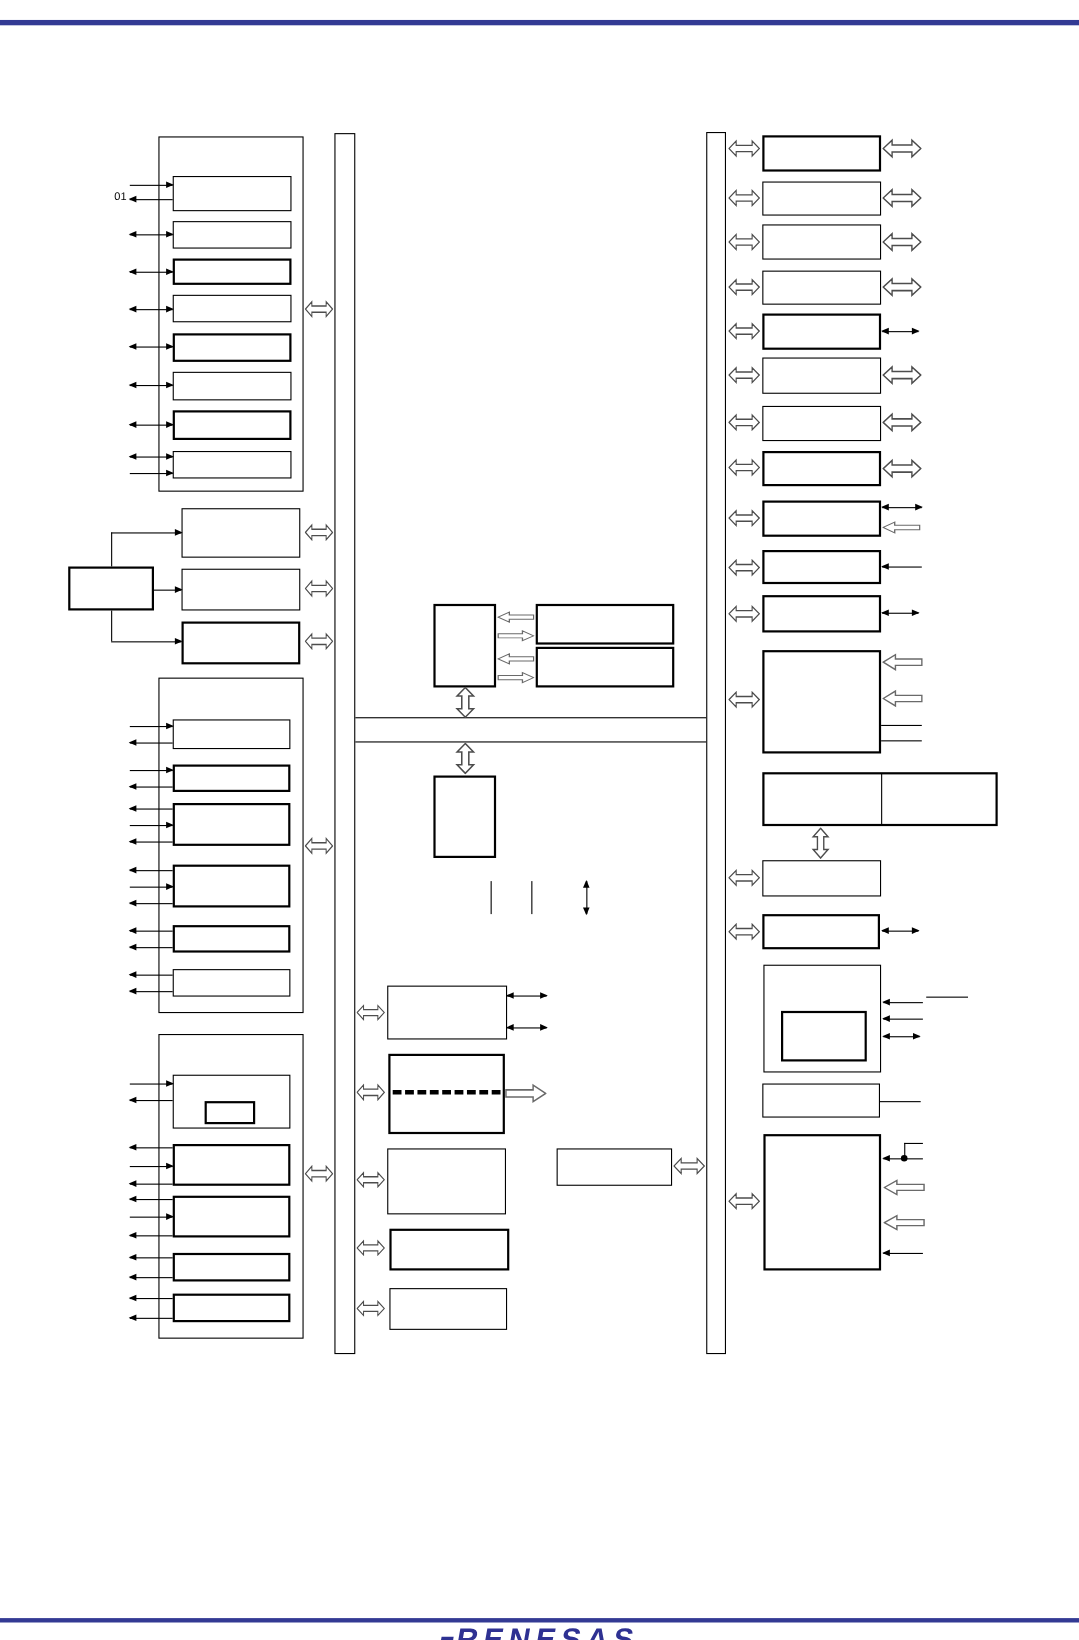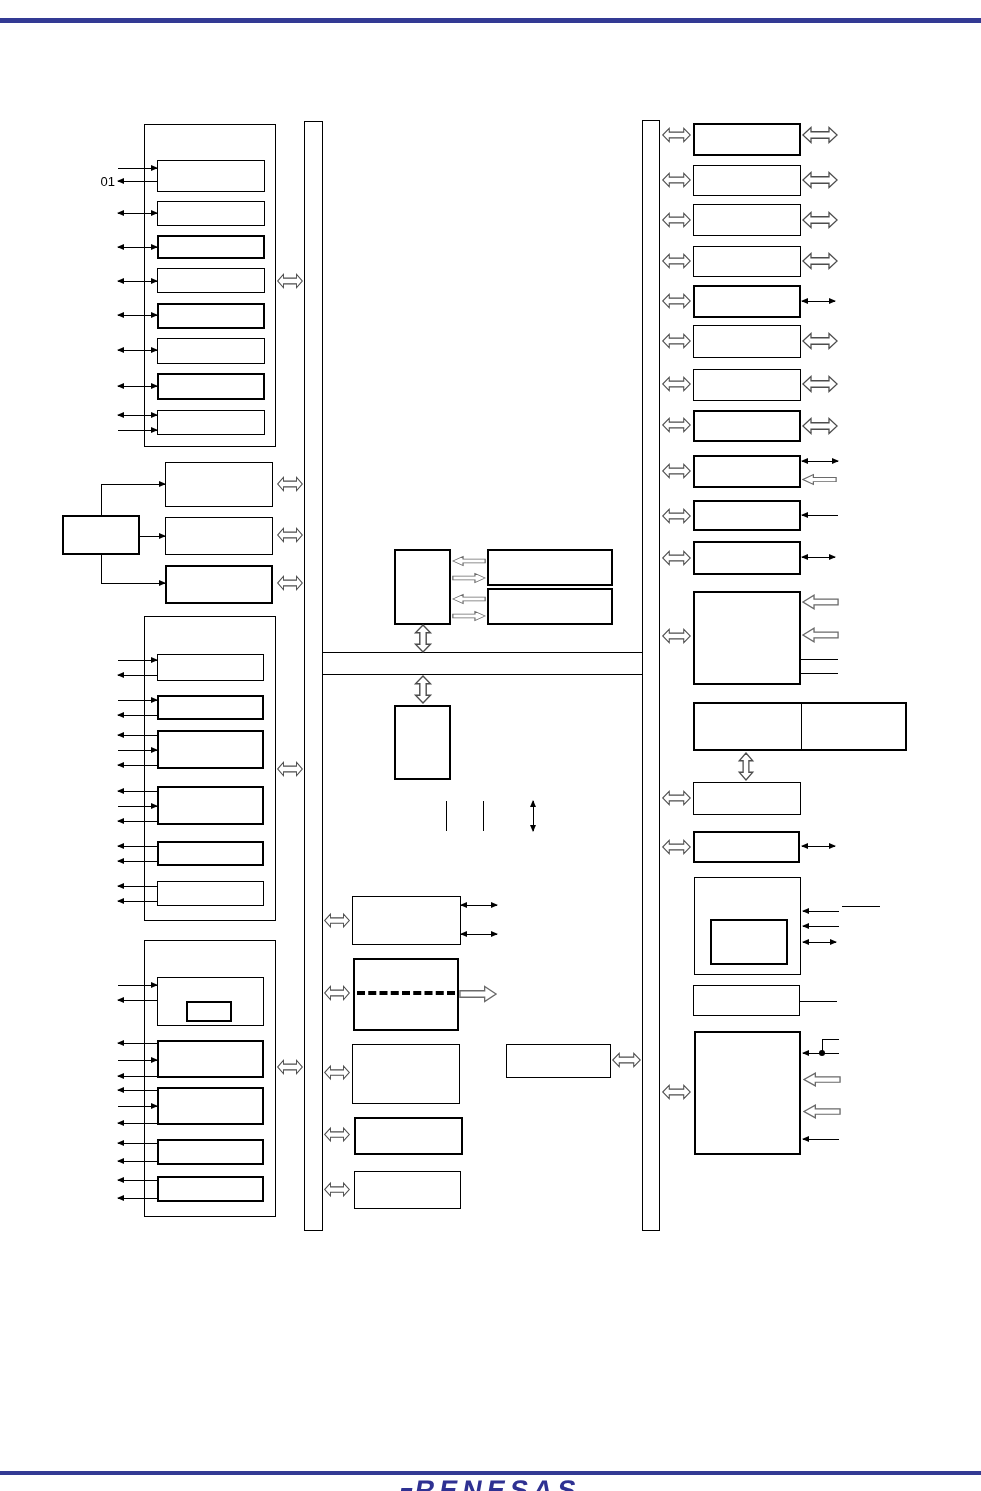--- a/index.html
+++ b/index.html
@@ -21,21 +21,21 @@
     border-top:3.6px solid transparent;border-bottom:3.6px solid transparent;border-left:7px solid #000;}
   .vl{position:absolute;width:0;border-left:1.4px solid #000;}
   .va{position:absolute;width:0;border-left:1.4px solid #000;}
   .va::before{content:"";position:absolute;left:-4.3px;top:-1px;width:0;height:0;
     border-left:3.6px solid transparent;border-right:3.6px solid transparent;border-bottom:7px solid #000;}
   .va::after{content:"";position:absolute;left:-4.3px;bottom:-1px;width:0;height:0;
     border-left:3.6px solid transparent;border-right:3.6px solid transparent;border-top:7px solid #000;}
   .dash{position:absolute;height:0;border-top:4.5px dashed #000;}
   .dot{position:absolute;width:6px;height:6px;border-radius:50%;background:#000;}
   svg.p{position:absolute;overflow:visible;}
-  .pinlbl{position:absolute;font-size:13px;color:#000;}
+  .pinlbl{position:absolute;font-size:10px;color:#000;}
   
   .logo{position:absolute;left:0;top:1459px;width:981px;text-align:center;}
   .logo-inner{display:inline-block;position:relative;font-weight:bold;font-size:27px;
     letter-spacing:5px;transform:skewX(-10deg);line-height:1;}
   .logo-sq{display:inline-block;width:11px;height:11px;margin-right:3px;vertical-align:baseline;}
 </style>
 </head>
 <body>
 
 

